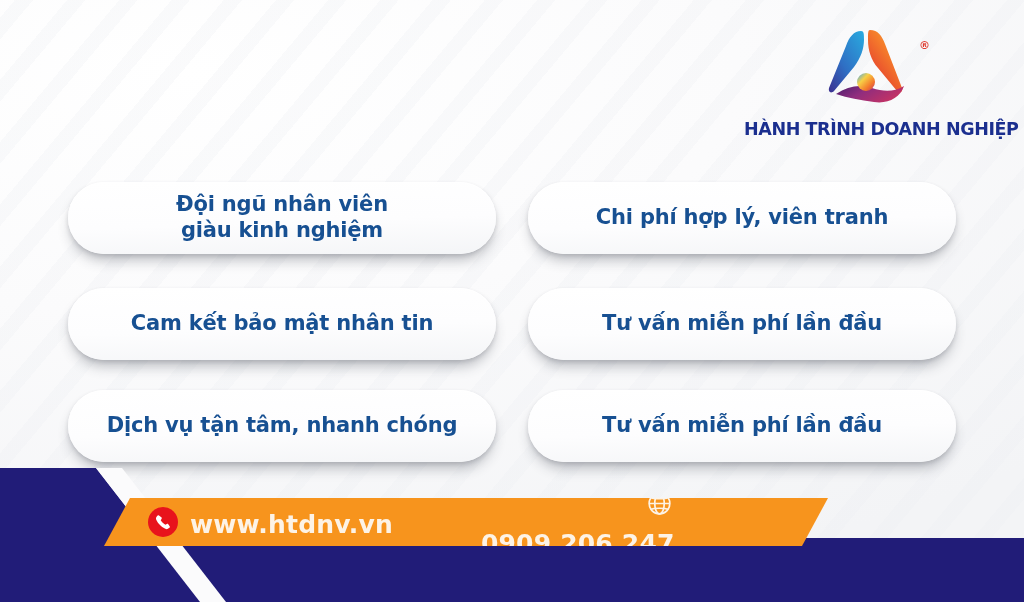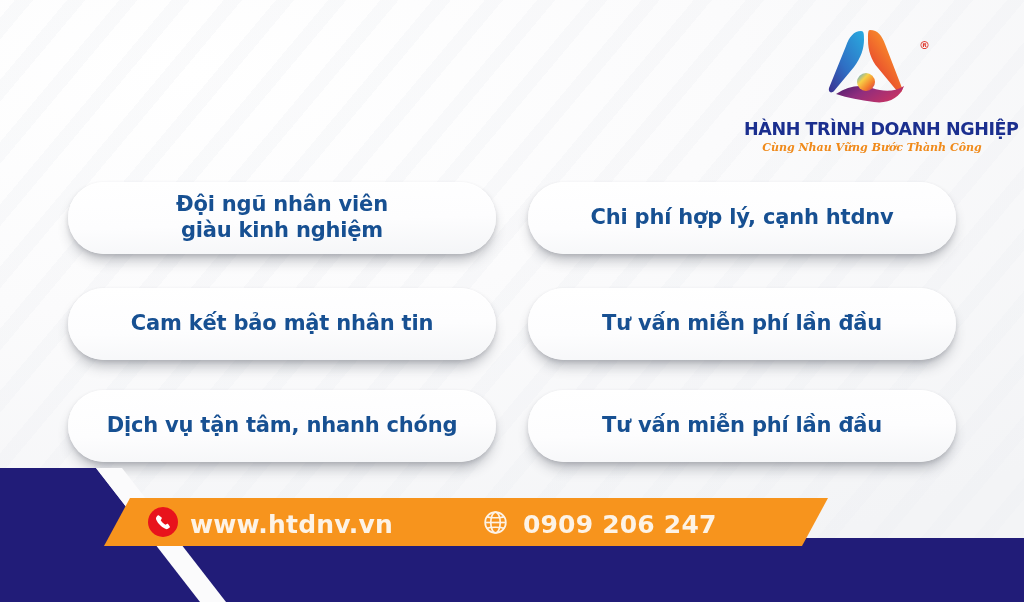--- a/index.html
+++ b/index.html
@@ -171,21 +171,21 @@
     display: flex;
     align-items: center;
   }
   .footer-item {
     display: flex;
     align-items: flex-end;
     gap: 12px;
     color: #fdf6ec;
   }
   .footer-item.web { margin-left: 44px; }
-  .footer-item.tel { margin-left: 88px; }
+  .footer-item.tel { margin-left: 88px; flex-direction: column; }
 
   .icon-phone {
     width: 30px;
     height: 30px;
     border-radius: 50%;
     background: #e8131c;
     display: flex;
     align-items: center;
     justify-content: center;
     flex: none;
@@ -249,32 +249,31 @@
 
         <path d="M56 18 C56 26 53 36 46 45 L26 69 C23 72 20 70 21 66 L38 24 C41 15 46 9 53 9 C56 9 56 12 56 18 Z" fill="url(#gBlue)"></path>
 
         <path d="M28 72 C40 64 52 62 64 66 C76 70 86 70 96 64 C92 76 80 82 66 80 C52 78 40 76 28 72 Z" fill="url(#gPurple)"></path>
 
         <circle cx="58" cy="60" r="9" fill="url(#gBall)"></circle>
       </svg>
       <span class="logo-reg">®</span>
     </div>
     <div class="logo-name">HÀNH TRÌNH DOANH NGHIỆP VIỆT</div>
-    <div class="logo-tagline">Cùng Nhau Vững Bước Thành Công</div>
   </div>
 
   <div class="pill-grid">
 
     <div class="pill c0 r0">
       <span class="pill-label">Đội ngũ nhân viên
 giàu kinh nghiệm</span>
     </div>
 
     <div class="pill c1 r0">
-      <span class="pill-label">Chi phí hợp lý, cạnh htdnv</span>
+      <span class="pill-label">Chi phí hợp lý, viên tranh</span>
     </div>
 
     <div class="pill c0 r1">
       <span class="pill-label">Cam kết bảo mật nhân tin</span>
     </div>
 
     <div class="pill c1 r1">
       <span class="pill-label">Tư vấn miễn phí lần đầu</span>
     </div>
 

